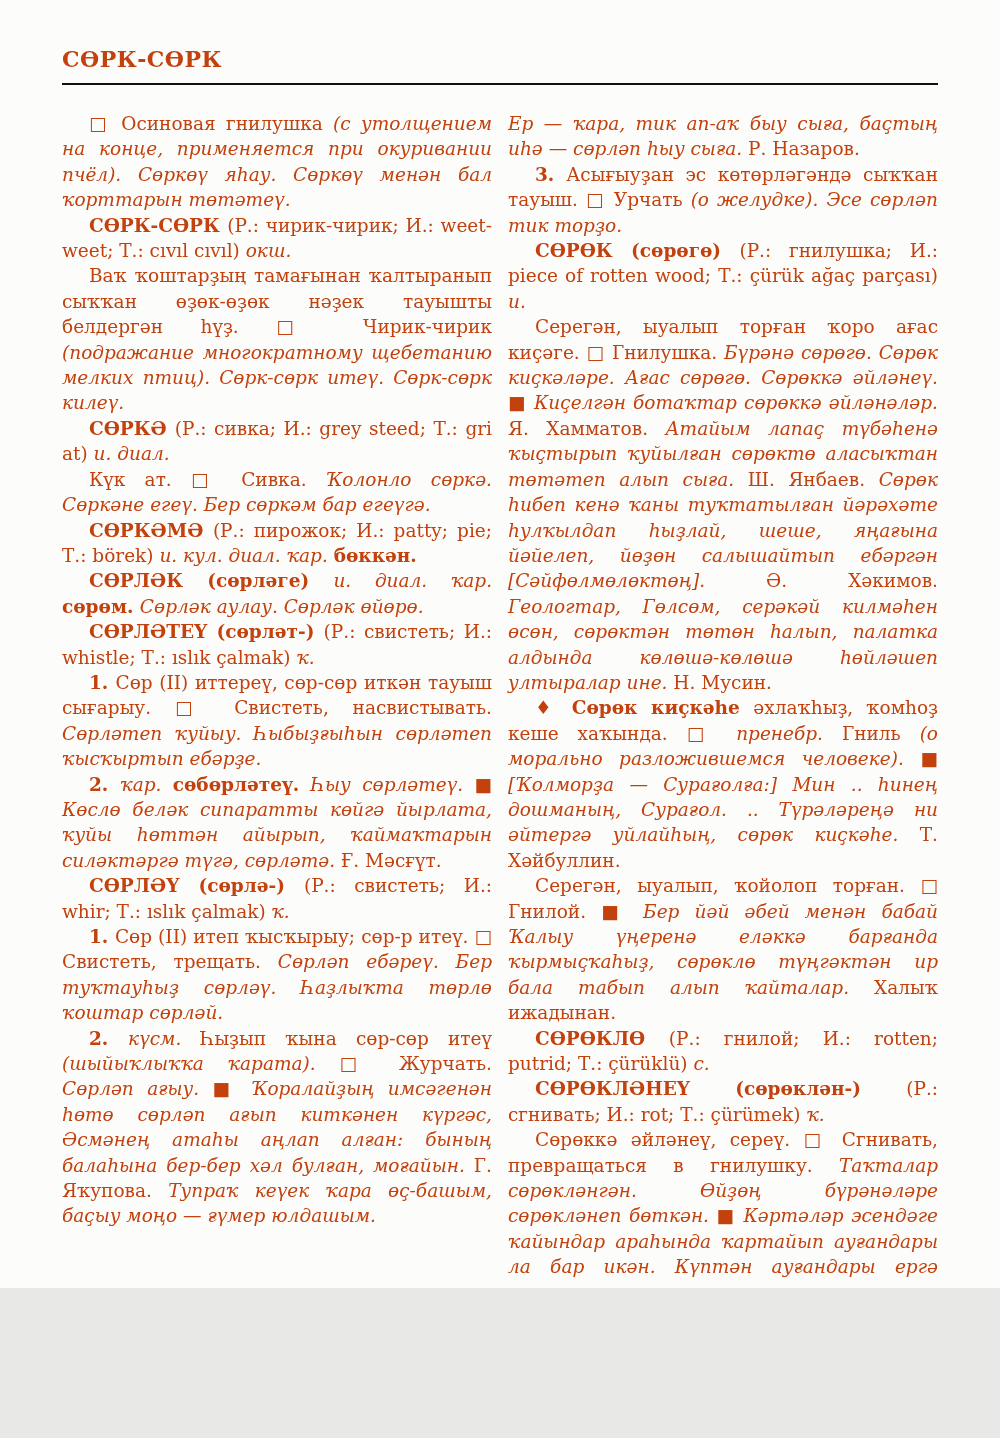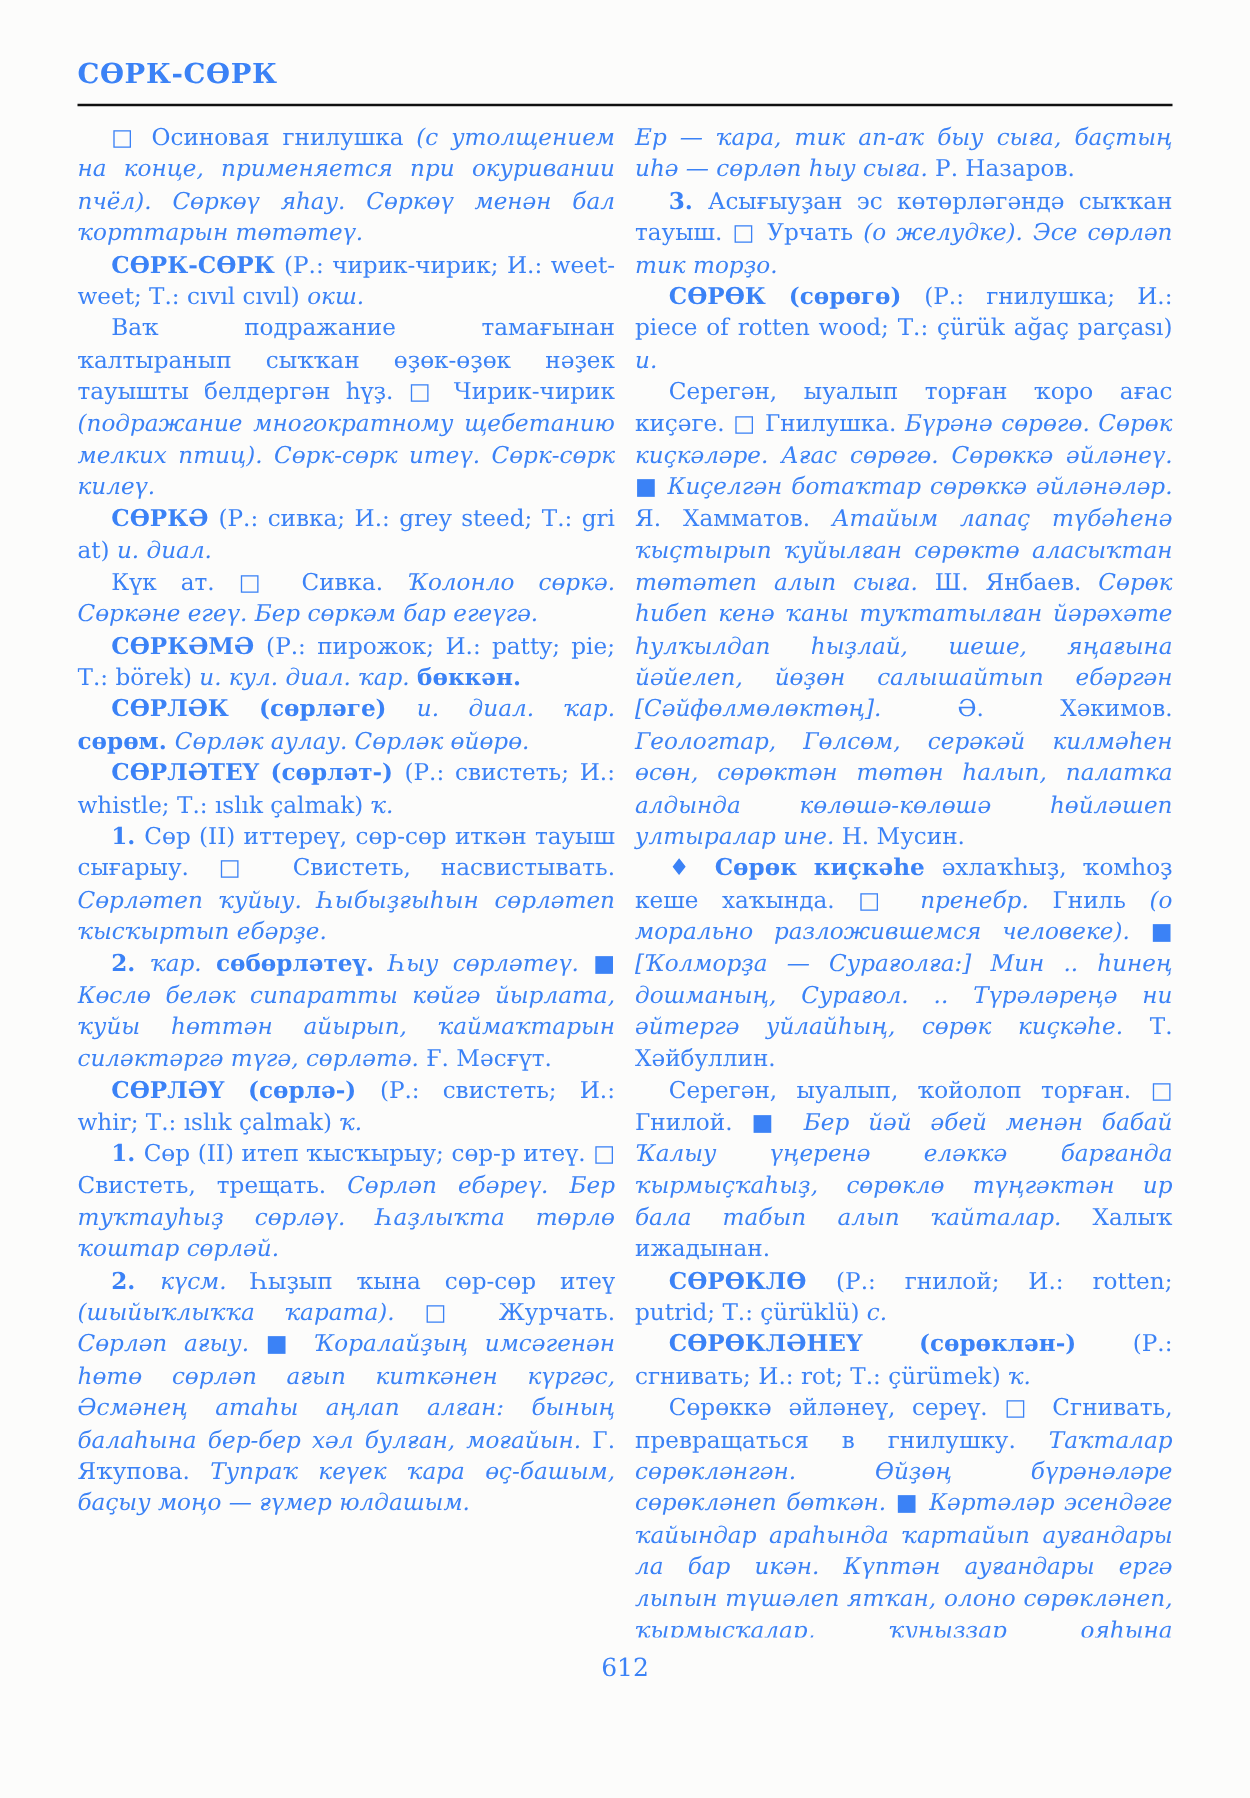--- a/index.html
+++ b/index.html
@@ -3,42 +3,42 @@
 <meta charset="utf-8">
 <style>
   html, body {
     margin: 0;
     padding: 0;
     background: #e8e8e6;
   }
   .page {
     position: relative;
     width: 1000px;
-    height: 1438px;
+    height: 1288px;
     margin: 0 auto;
     background: #fcfcfb;
     box-sizing: border-box;
     padding: 46px 62px 0 62px;
     font-family: "DejaVu Serif", "Liberation Serif", serif;
-    color: #3b82f6;
+    color: #c2410c;
     overflow: hidden;
   }
   .running-head {
     font-weight: bold;
     font-size: 22px;
     letter-spacing: 0.5px;
     line-height: 26px;
   }
   .header-rule {
     border: none;
     border-top: 2px solid #101010;
     margin: 11px 0 0 0;
   }
   .columns {
-    margin-top: 13px;
+    margin-top: 26px;
     display: grid;
     grid-template-columns: 1fr 1fr;
     column-gap: 16px;
     text-align: justify;
     font-size: 18.5px;
     line-height: 25.4px;
     max-height: 1212px;
     overflow: hidden;
   }
   .col { min-width: 0; }
@@ -61,21 +61,21 @@
 <div class="page">
   <header>
     <div class="running-head">СӨРК-СӨРК</div>
     <hr class="header-rule">
   </header>
 
   <main class="columns">
     <div class="col" id="col-left">
         <p class="indent"><span class="r-n">□ </span><span class="r-n">Осиновая гнилушка </span><span class="r-i">(с утолщением на конце, применяется при окуривании пчёл). Сөркөү яһау. Сөркөү менән бал ҡорттарын төтәтеү.</span></p>
         <p class="indent"><span class="r-b">СӨРК-СӨРК </span><span class="r-n">(Р.: чирик-чирик; И.: weet-weet; Т.: cıvıl cıvıl) </span><span class="r-i">окш.</span></p>
-        <p class="indent"><span class="r-n">Ваҡ подражание тамағынан ҡалтыранып сыҡҡан өҙөк-өҙөк нәҙек тауышты белдергән һүҙ. □ Чирик-чирик </span><span class="r-i">(подражание многократному щебетанию мелких птиц). Сөрк-сөрк итеү. Сөрк-сөрк килеү.</span></p>
+        <p class="indent"><span class="r-n">Ваҡ ҡоштарҙың тамағынан ҡалтыранып сыҡҡан өҙөк-өҙөк нәҙек тауышты белдергән һүҙ. □ Чирик-чирик </span><span class="r-i">(подражание многократному щебетанию мелких птиц). Сөрк-сөрк итеү. Сөрк-сөрк килеү.</span></p>
         <p class="indent"><span class="r-b">СӨРКӘ </span><span class="r-n">(Р.: сивка; И.: grey steed; Т.: gri at) </span><span class="r-i">и. диал.</span></p>
         <p class="indent"><span class="r-n">Күк ат. □ Сивка. </span><span class="r-i">Ҡолонло сөркә. Сөркәне егеү. Бер сөркәм бар егеүгә.</span></p>
         <p class="indent"><span class="r-b">СӨРКӘМӘ </span><span class="r-n">(Р.: пирожок; И.: patty; pie; Т.: börek) </span><span class="r-i">и. кул. диал. ҡар. </span><span class="r-b">бөккән.</span></p>
         <p class="indent"><span class="r-b">СӨРЛӘК (сөрләге) </span><span class="r-i">и. диал. ҡар. </span><span class="r-b">сөрөм. </span><span class="r-i">Сөрләк аулау. Сөрләк өйөрө.</span></p>
         <p class="indent"><span class="r-b">СӨРЛӘТЕҮ (сөрләт-) </span><span class="r-n">(Р.: свистеть; И.: whistle; Т.: ıslık çalmak) </span><span class="r-i">ҡ.</span></p>
         <p class="indent"><span class="r-b">1. </span><span class="r-n">Сөр (II) иттереү, сөр-сөр иткән тауыш сығарыу. □ Свистеть, насвистывать. </span><span class="r-i">Сөрләтеп ҡуйыу. Һыбыҙғыһын сөрләтеп ҡысҡыртып ебәрҙе.</span></p>
         <p class="indent"><span class="r-b">2. </span><span class="r-i">ҡар. </span><span class="r-b">сөбөрләтеү. </span><span class="r-i">Һыу сөрләтеү. </span><span class="r-n">■ </span><span class="r-i">Көслө беләк сипаратты көйгә йырлата, ҡуйы һөттән айырып, ҡаймаҡтарын силәктәргә түгә, сөрләтә. </span><span class="r-n">Ғ. Мәсғүт.</span></p>
         <p class="indent"><span class="r-b">СӨРЛӘҮ (сөрлә-) </span><span class="r-n">(Р.: свистеть; И.: whir; Т.: ıslık çalmak) </span><span class="r-i">ҡ.</span></p>
         <p class="indent"><span class="r-b">1. </span><span class="r-n">Сөр (II) итеп ҡысҡырыу; сөр-р итеү. □ Свистеть, трещать. </span><span class="r-i">Сөрләп ебәреү. Бер туҡтауһыҙ сөрләү. Һаҙлыҡта төрлө ҡоштар сөрләй.</span></p>
         <p class="indent"><span class="r-b">2. </span><span class="r-i">күсм. </span><span class="r-n">Һыҙып ҡына сөр-сөр итеү </span><span class="r-i">(шыйыҡлыҡҡа ҡарата). </span><span class="r-n">□ Журчать. </span><span class="r-i">Сөрләп ағыу. </span><span class="r-n">■ </span><span class="r-i">Ҡоралайҙың имсәгенән һөтө сөрләп ағып киткәнен күргәс, Әсмәнең атаһы аңлап алған: бының балаһына бер-бер хәл булған, моғайын. </span><span class="r-n">Г. Яҡупова. </span><span class="r-i">Тупраҡ кеүек ҡара өҫ-башым, баҫыу моңо — ғүмер юлдашым.</span></p>

